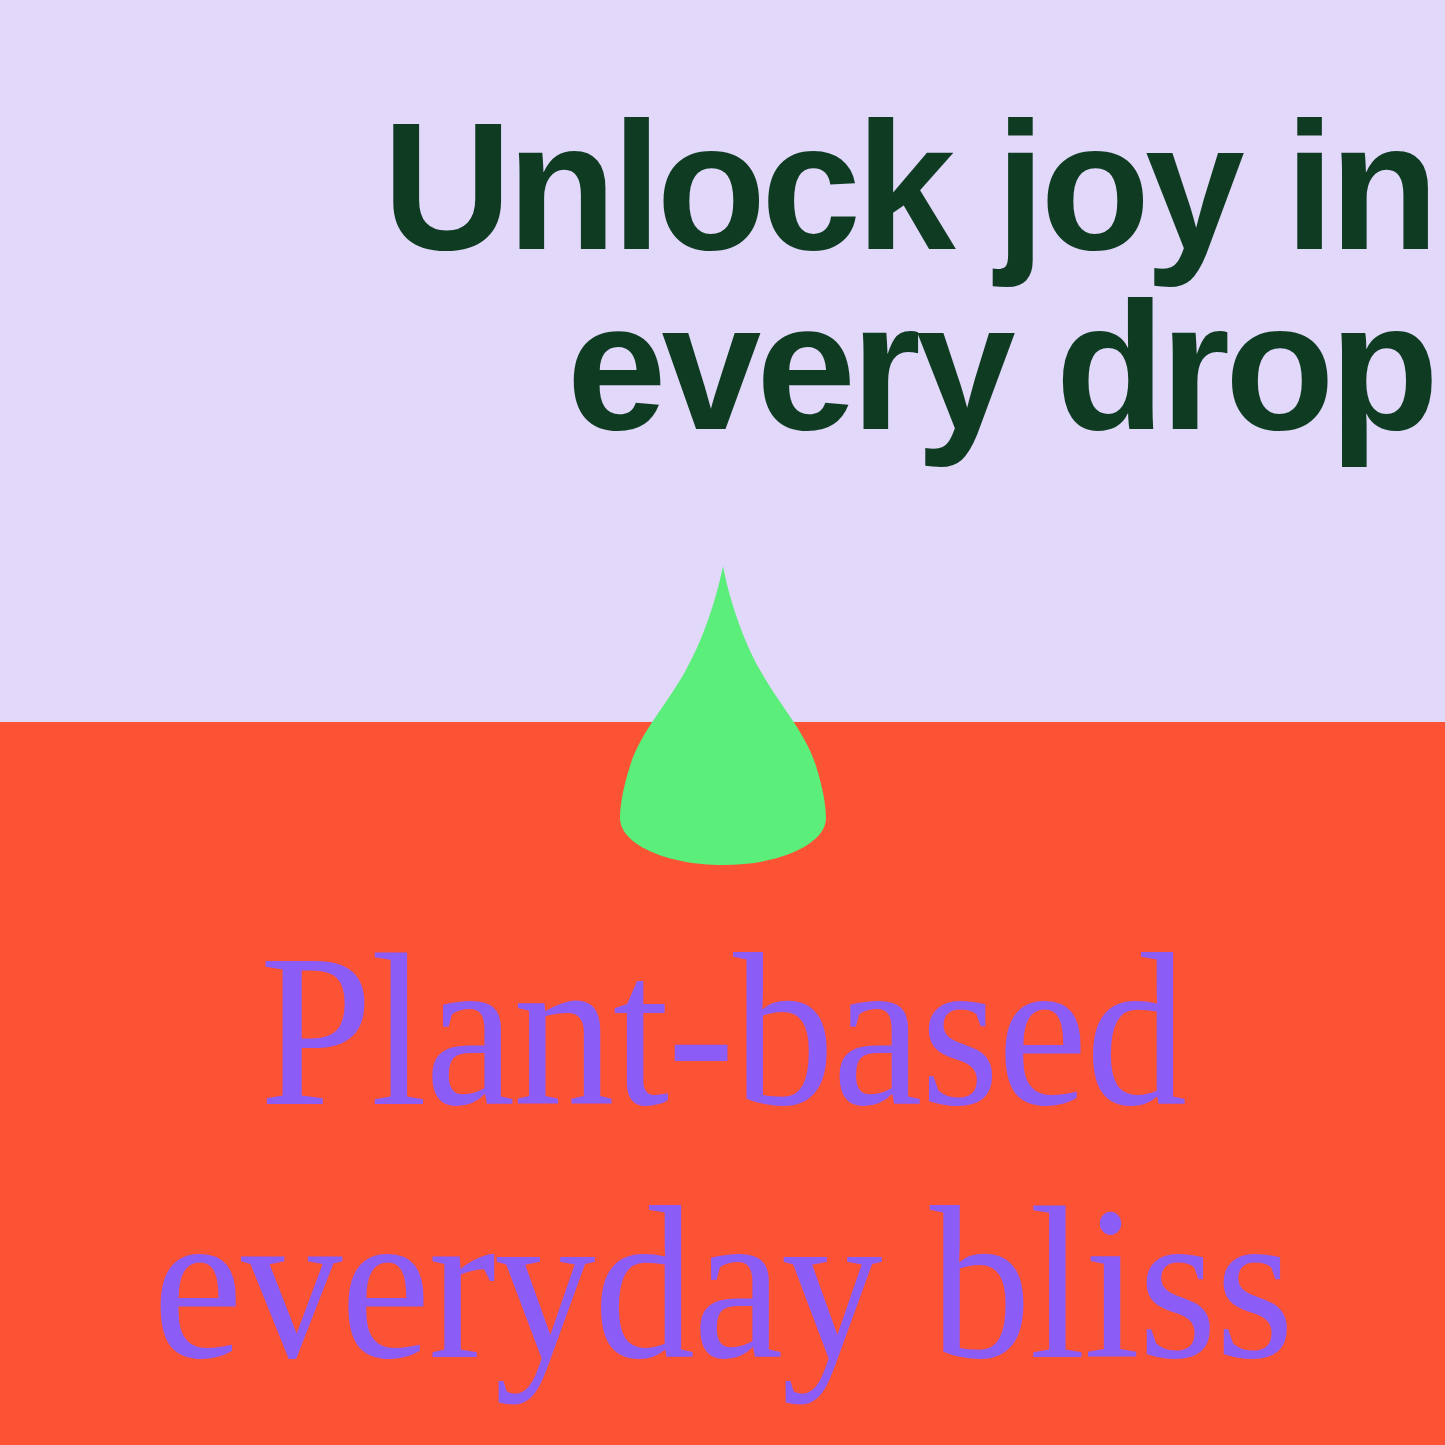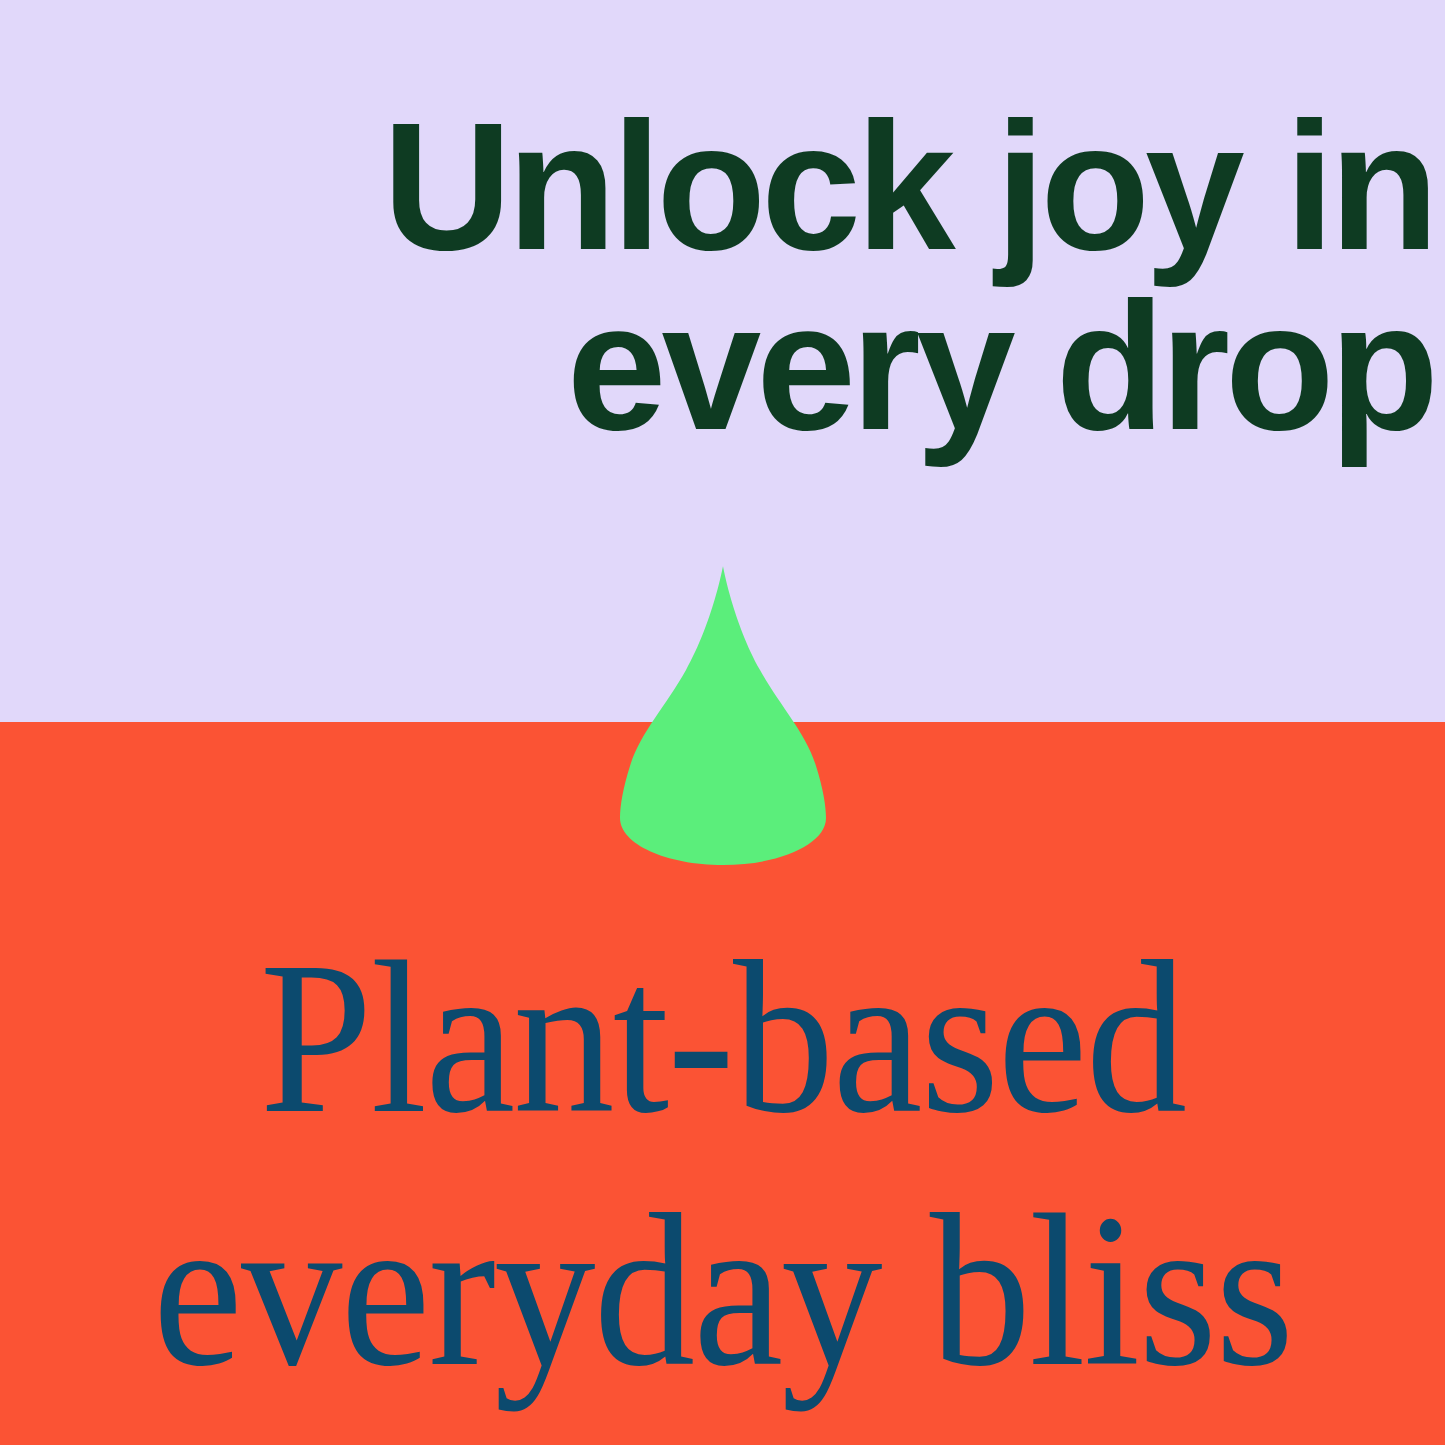--- a/index.html
+++ b/index.html
@@ -114,18 +114,18 @@
                C160 140 186 167 196 200
                C203 222 206 240 206 252
                C206 278 160 299 103 299
                C46 299 0 278 0 252
                C0 240 3 222 10 200
                C20 167 46 140 66 104
                C93 56 103 0 103 0 Z" fill="#5BEE7B"></path>
     </svg>
   </div>
 
-  <div id="subheadline" style="color: #0c4a6e; margin-top: 7px;">
+  <div id="subheadline" style="color: #8b5cf6;">
     <span class="sub-line" id="sub-line-1">Plant-based</span>
     <span class="sub-line" id="sub-line-2">everyday bliss</span>
   </div>
 
 </div>
 
 </body></html>

